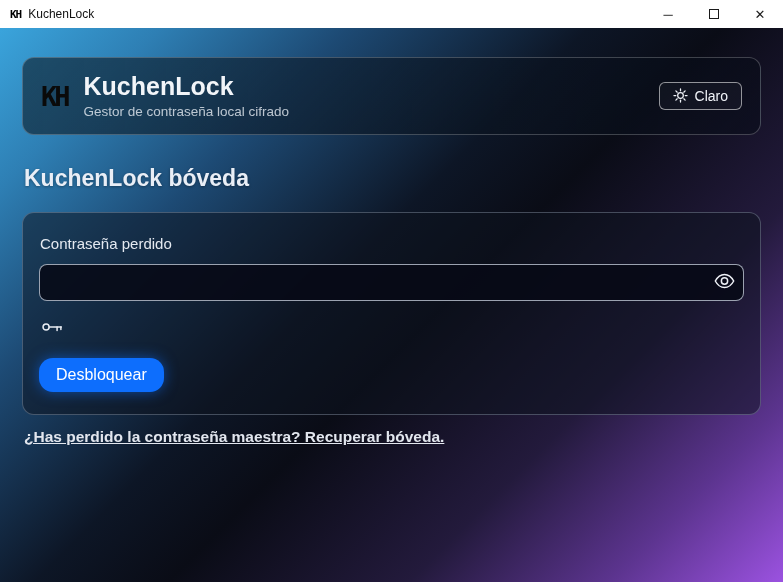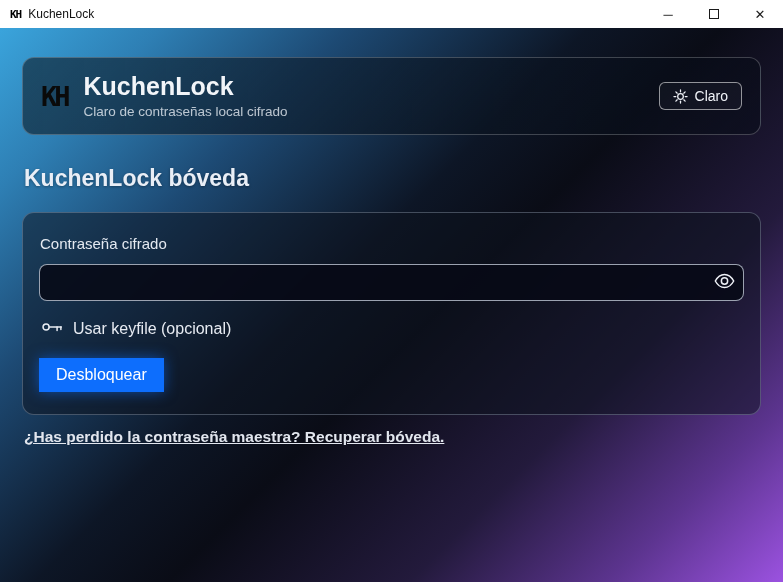--- a/index.html
+++ b/index.html
@@ -41,21 +41,21 @@
   }
   .header-logo {
     font-family: "DejaVu Sans Mono", monospace; font-weight: bold;
     font-size: 27px; color: #0a0a0a; letter-spacing: -3px; margin-right: 16px;
     line-height: 1;
   }
   .header-text { flex: 1; }
   .header-title { color: #f2f5f9; font-size: 25px; font-weight: bold; line-height: 1.1; }
   .header-subtitle { color: rgba(235,240,246,0.78); font-size: 13.5px; margin-top: 3px; }
   .theme-btn {
-    display: flex; align-items: flex-end; gap: 7px; padding: 5px 13px;
+    display: flex; align-items: flex-start; gap: 7px; padding: 5px 13px;
     background: rgba(255,255,255,0.03); border: 1px solid rgba(255,255,255,0.55);
     border-radius: 6px; color: #f0f3f8; font-size: 14px; cursor: pointer;
     font-family: "Liberation Sans", sans-serif;
   }
   .theme-btn svg { display: block; }
 
   
   .page-heading {
     margin: 30px 0 0 2px; color: #e9eef6; font-size: 23px; font-weight: bold;
     text-shadow: 0 1px 3px rgba(0,0,0,0.35);
@@ -78,21 +78,21 @@
     position: absolute; right: 4px; top: 50%; transform: translateY(-50%);
     width: 32px; height: 28px; background: transparent; border: none;
     display: flex; align-items: center; justify-content: center; cursor: pointer;
   }
   .keyfile-row {
     display: flex; align-items: center; gap: 10px; margin: 19px 0 0 2px;
     color: #e7ebf2; font-size: 16px; cursor: pointer;
   }
   .unlock-btn {
     margin-top: 20px; padding: 8px 17px; font-size: 16px;
-    background: #0d6efd; color: #ffffff; border: none; border-radius: 0;
+    background: #0d6efd; color: #ffffff; border: none; border-radius: 14px;
     cursor: pointer; box-shadow: 0 0 14px rgba(13,110,253,0.55);
     font-family: "Liberation Sans", sans-serif;
   }
 
   
   .recovery-link {
     display: inline-block; margin: 13px 0 0 2px;
     color: #e2e6ee; font-size: 15.5px; font-weight: bold;
     text-decoration: underline; cursor: pointer;
   }
@@ -118,21 +118,21 @@
   </div>
 </div>
 
 <div class="app">
 
   
   <div class="header-card">
     <span class="header-logo">KH</span>
     <div class="header-text">
       <div class="header-title">KuchenLock</div>
-      <div class="header-subtitle">Claro de contraseñas local cifrado</div>
+      <div class="header-subtitle">Gestor de contraseña local cifrado</div>
     </div>
     <button class="theme-btn">
       <span>
         <svg width="15" height="15" viewBox="0 0 24 24" fill="none" stroke="#f0f3f8" stroke-width="2" stroke-linecap="round">
           <circle cx="12" cy="12" r="4.5"></circle>
           <line x1="12" y1="1.5" x2="12" y2="4.5"></line>
             <line x1="12" y1="19.5" x2="12" y2="22.5"></line>
           <line x1="1.5" y1="12" x2="4.5" y2="12"></line>
             <line x1="19.5" y1="12" x2="22.5" y2="12"></line>
           <line x1="4.6" y1="4.6" x2="6.7" y2="6.7"></line>
@@ -143,21 +143,21 @@
       </span>
       <span>Claro</span>
     </button>
   </div>
 
   
   <h2 class="page-heading">KuchenLock bóveda</h2>
 
   
   <div class="unlock-card">
-    <label class="field-label">Contraseña cifrado</label>
+    <label class="field-label">Contraseña perdido</label>
 
     <div class="input-wrap">
       <input type="password" class="pwd-input" value="" style="">
       <button class="eye-btn">
         <span>
           <svg width="21" height="16" viewBox="0 0 24 18" fill="none" stroke="#eef1f6" stroke-width="1.7">
             <path d="M1.5 9 C 4.5 3.4, 8 1.5, 12 1.5 C 16 1.5, 19.5 3.4, 22.5 9 C 19.5 14.6, 16 16.5, 12 16.5 C 8 16.5, 4.5 14.6, 1.5 9 Z"></path>
             <circle cx="12" cy="9" r="3.6"></circle>
           </svg>
         </span>
@@ -166,21 +166,20 @@
 
     <div class="keyfile-row">
       <span>
         <svg width="22" height="14" viewBox="0 0 26 14" fill="none" stroke="#e7ebf2" stroke-width="1.8" stroke-linecap="round">
           <circle cx="6" cy="7" r="3.6"></circle>
           <line x1="9.8" y1="7" x2="24" y2="7"></line>
           <line x1="19" y1="7" x2="19" y2="11"></line>
           <line x1="23.5" y1="7" x2="23.5" y2="10"></line>
         </svg>
       </span>
-      <span>Usar keyfile (opcional)</span>
     </div>
 
     <button class="unlock-btn">Desbloquear</button>
   </div>
 
   
   <a class="recovery-link">¿Has perdido la contraseña maestra? Recuperar bóveda.</a>
 
 </div>
 

